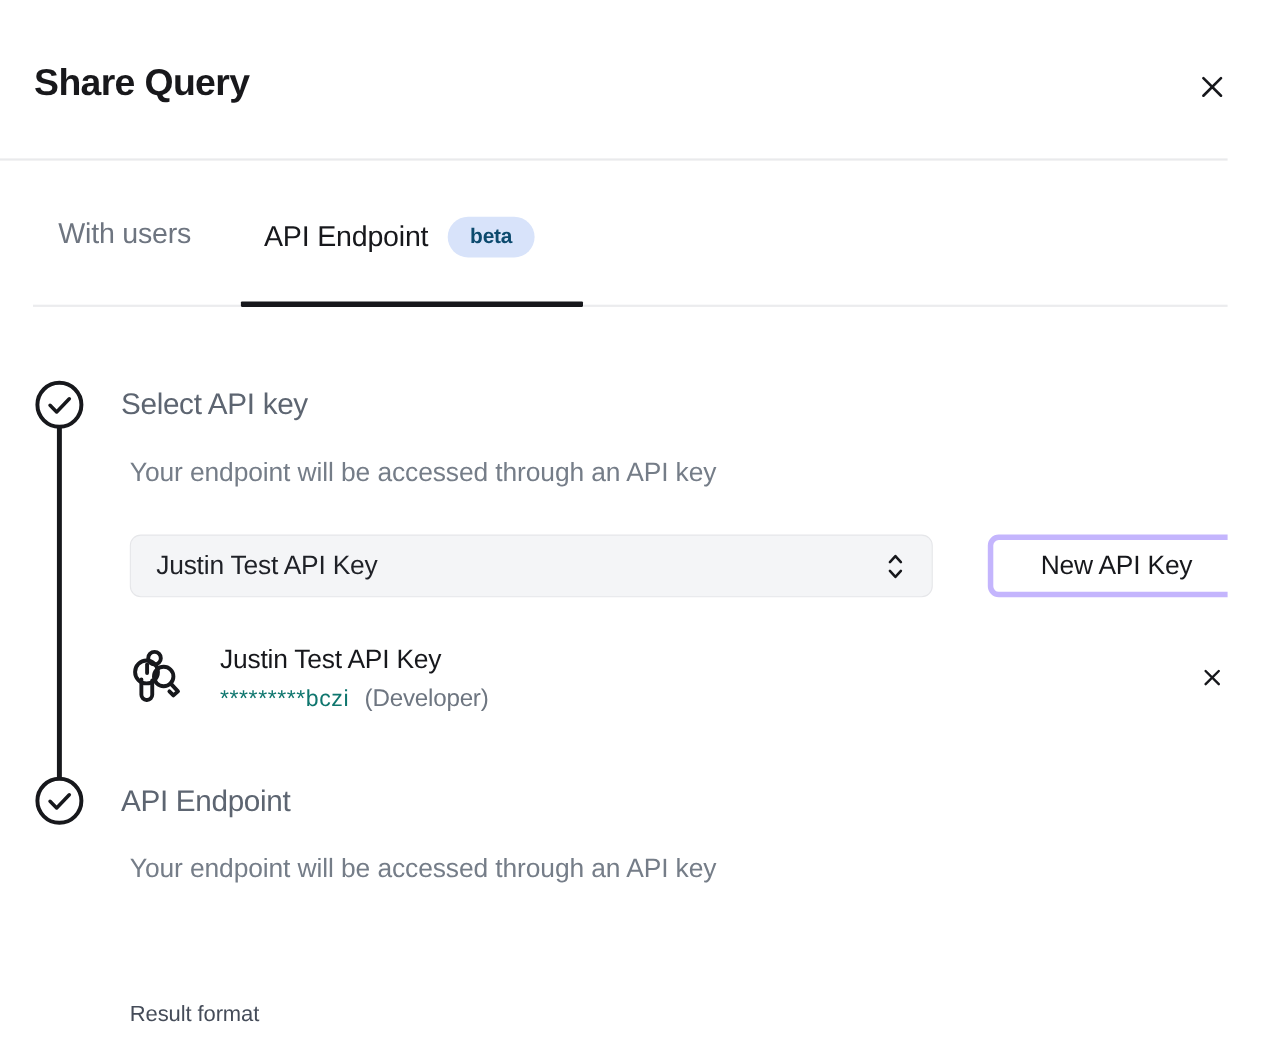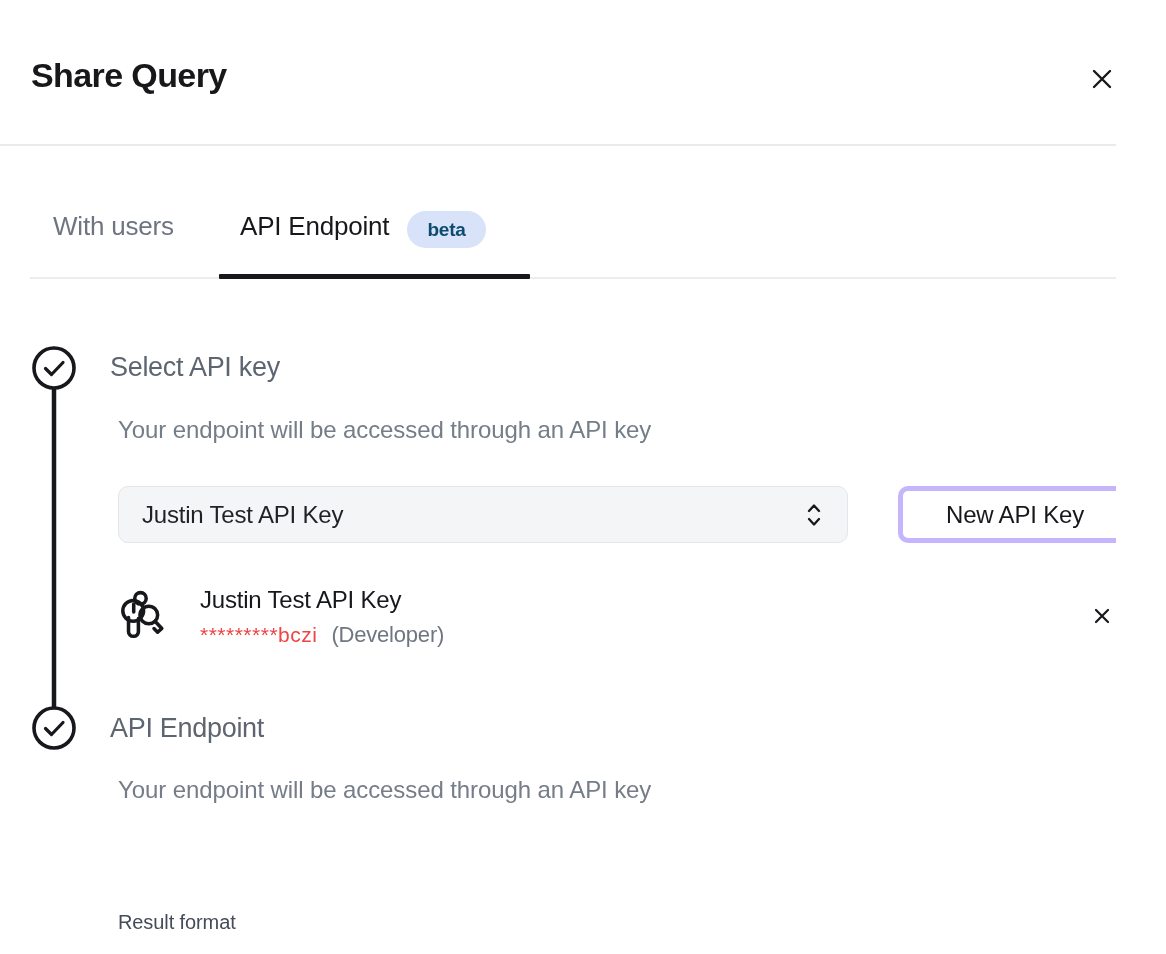--- a/index.html
+++ b/index.html
@@ -45,28 +45,29 @@
     left: 0;
     top: 144px;
     width: 1166px;
     height: 2px;
     background: #e9eaec;
   }
 
   
   .tab {
     position: absolute;
-    top: 211px;
+    top: 197px;
     font-size: 26px;
     background: transparent;
     border: none;
     cursor: pointer;
     font-family: inherit;
     letter-spacing: -0.2px;
     display: flex;
+    align-items: center;
     gap: 18px;
   }
   .tab-with-users { left: 53px; color: #6e7580; }
   .tab-api-endpoint { left: 240px; color: #17181c; }
   .beta-badge {
     display: inline-block;
     background: #d8e3fa;
     color: #0c4a6e;
     font-size: 19px;
     font-weight: 700;
@@ -188,21 +189,21 @@
     position: absolute;
     left: 200px;
     top: 622px;
     display: flex;
     align-items: baseline;
     gap: 14px;
   }
   .key-masked {
     font-size: 21px;
     letter-spacing: 0.5px;
-    color: #ef4444;
+    color: #0f766e;
   }
   .key-role {
     font-size: 22px;
     letter-spacing: -0.2px;
     color: #6e7681;
   }
   .key-remove {
     position: absolute;
     left: 1088px;
     top: 603px;

